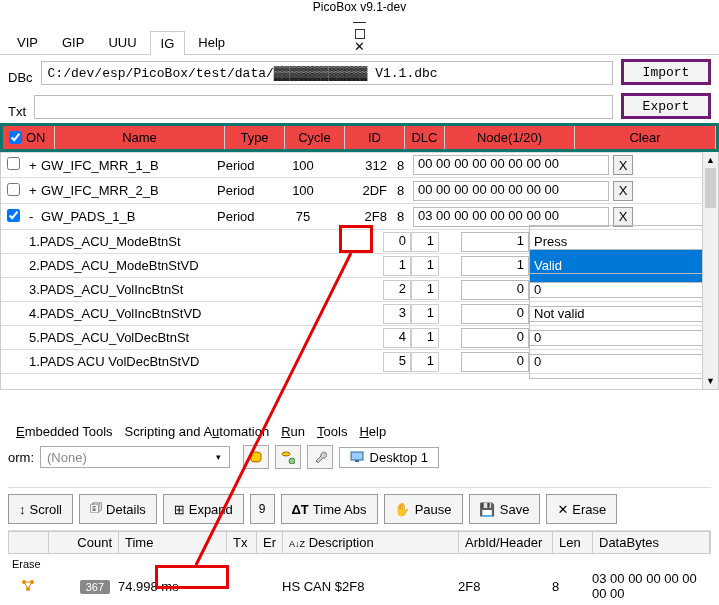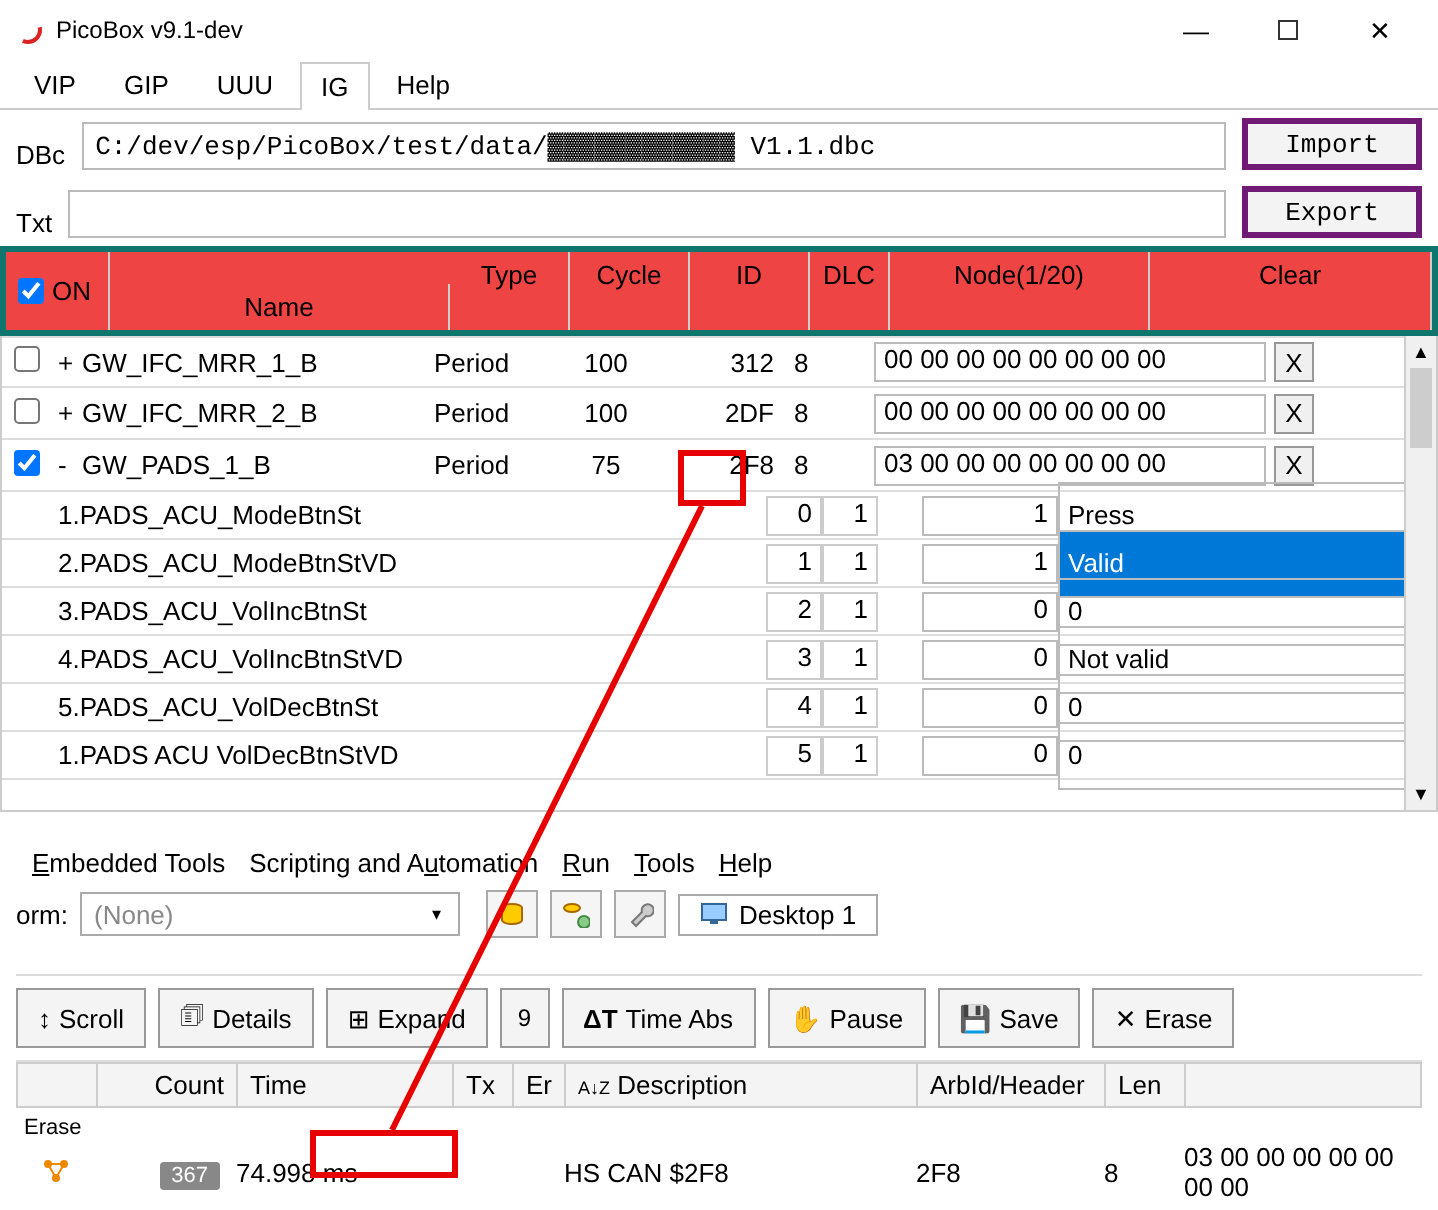--- a/index.html
+++ b/index.html
@@ -1,48 +1,48 @@
 <!DOCTYPE html>
 <html><head>
 <meta charset="utf-8">
 <style>
 * { box-sizing: border-box; margin: 0; padding: 0; font-family: "Segoe UI", Tahoma, sans-serif; font-size: 13px; }
 body { background: #fff; width: 719px; height: 605px; position: relative; overflow: hidden; }
 .mono { font-family: Consolas, "Courier New", monospace; }
-.titlebar { display: flex; align-items: center; height: 30px; padding: 0 6px; }
+.titlebar { display: flex; align-items: center; height: 30px; padding: 0 6px; flex-direction: column; }
 .app-icon { width: 16px; height: 16px; margin-right: 6px; }
 .title { flex: 1; font-size: 12px; }
 .winbtn { width: 46px; height: 30px; display: flex; align-items: center; justify-content: center; }
 .tabs { display: flex; border-bottom: 1px solid #ccc; padding-left: 6px; gap: 2px; }
 .tab { padding: 4px 10px; border: 1px solid transparent; border-bottom: none; cursor: pointer; }
 .tab.active { border-color: #ccc; background: #fff; position: relative; top: 1px; }
 .row { display: flex; align-items: flex-end; padding: 4px 8px; gap: 8px; }
 .path-in { flex: 1; height: 24px; border: 1px solid #bbb; padding: 2px 6px; }
 .bigbtn { width: 90px; height: 26px; border: 3px solid #701a75; background: #f3f3f3; }
 .hdr { display: flex; background: #ef4444; border: 3px solid #0f766e; }
 .hdr > div { padding: 4px 6px; border-right: 1px solid #ccc; text-align: center; }
 .on-col { width: 52px; display: flex; align-items: center; gap: 4px; }
-.name-col { width: 170px; margin-top: 16px; }
+.name-col { width: 170px; }
 .type-col { width: 60px; }
 .cycle-col { width: 60px; }
 .id-col { width: 60px; }
 .dlc-col { width: 40px; }
 .node-col { width: 130px; }
 .clear-col { flex: 1; }
 .msg-table { border: 1px solid #ccc; border-top: none; height: 238px; overflow: hidden; position: relative; }
 .msg-row { display: flex; border-bottom: 1px solid #ddd; align-items: center; height: 26px; }
 .cell { padding: 2px 4px; }
 .chk { width: 24px; text-align: center; }
 .expand { width: 12px; }
 .msgname { flex: 0 0 176px; }
 .msgtype { flex: 0 0 60px; }
 .msgcycle { flex: 0 0 60px; text-align: center; }
 .msgid { flex: 0 0 60px; text-align: right; padding-right: 6px; }
 .msgdlc { flex: 0 0 20px; }
-.msgdata { flex: 0 0 196px; border: 1px solid #bbb; height: 20px; padding: 0 4px; margin-left: 24px; }
+.msgdata { flex: 0 0 196px; border: 1px solid #bbb; height: 20px; padding: 0 4px; }
 .xbtn { width: 20px; height: 20px; border: 1px solid #999; background: #f0f0f0; margin-left: 4px; }
 .sig-row { display: flex; border-bottom: 1px solid #ddd; align-items: center; height: 24px; }
 .signame { flex: 0 0 382px; padding-left: 28px; }
 .sigbit { width: 28px; text-align: right; border: 1px solid #ccc; height: 20px; padding-right: 4px; }
 .siglen { width: 28px; text-align: right; border: 1px solid #ccc; height: 20px; padding-right: 4px; }
 .gap { width: 22px; }
 .sigval { width: 68px; text-align: right; border: 1px solid #bbb; height: 20px; padding-right: 4px; }
 .sigdesc { flex: 1; border: 1px solid #bbb; height: 20px; padding: 16px 4px; margin-right: 4px; display: flex; align-items: center; justify-content: space-between; }
 .sigdesc.sel { background: #0078d7; color: #fff; }
 .dd { font-size: 9px; }
@@ -306,20 +306,21 @@
   </div>
   <div class="log-hdr">
     <div class="c1"></div>
     <div class="c2">Count</div>
     <div class="c3">Time</div>
     <div class="c4">Tx</div>
     <div class="c5">Er</div>
     <div class="c6"><span style="font-size:9px">A↓Z</span> <span>Description</span></div>
     <div class="c7">ArbId/Header</div>
     <div class="c8">Len</div>
+    <div class="c9">DataBytes</div>
   </div>
   <div class="filter-row">
     <div class="lab">Erase</div>
   </div>
   <div class="log-row">
     <div class="c1" style="text-align:center"><svg width="16" height="14">
           <circle cx="4" cy="4" r="2" fill="#e80"></circle>
           <circle cx="12" cy="4" r="2" fill="#e80"></circle>
           <circle cx="8" cy="11" r="2" fill="#e80"></circle>
           <path d="M4 4L12 4L8 11z" fill="none" stroke="#e80"></path>

